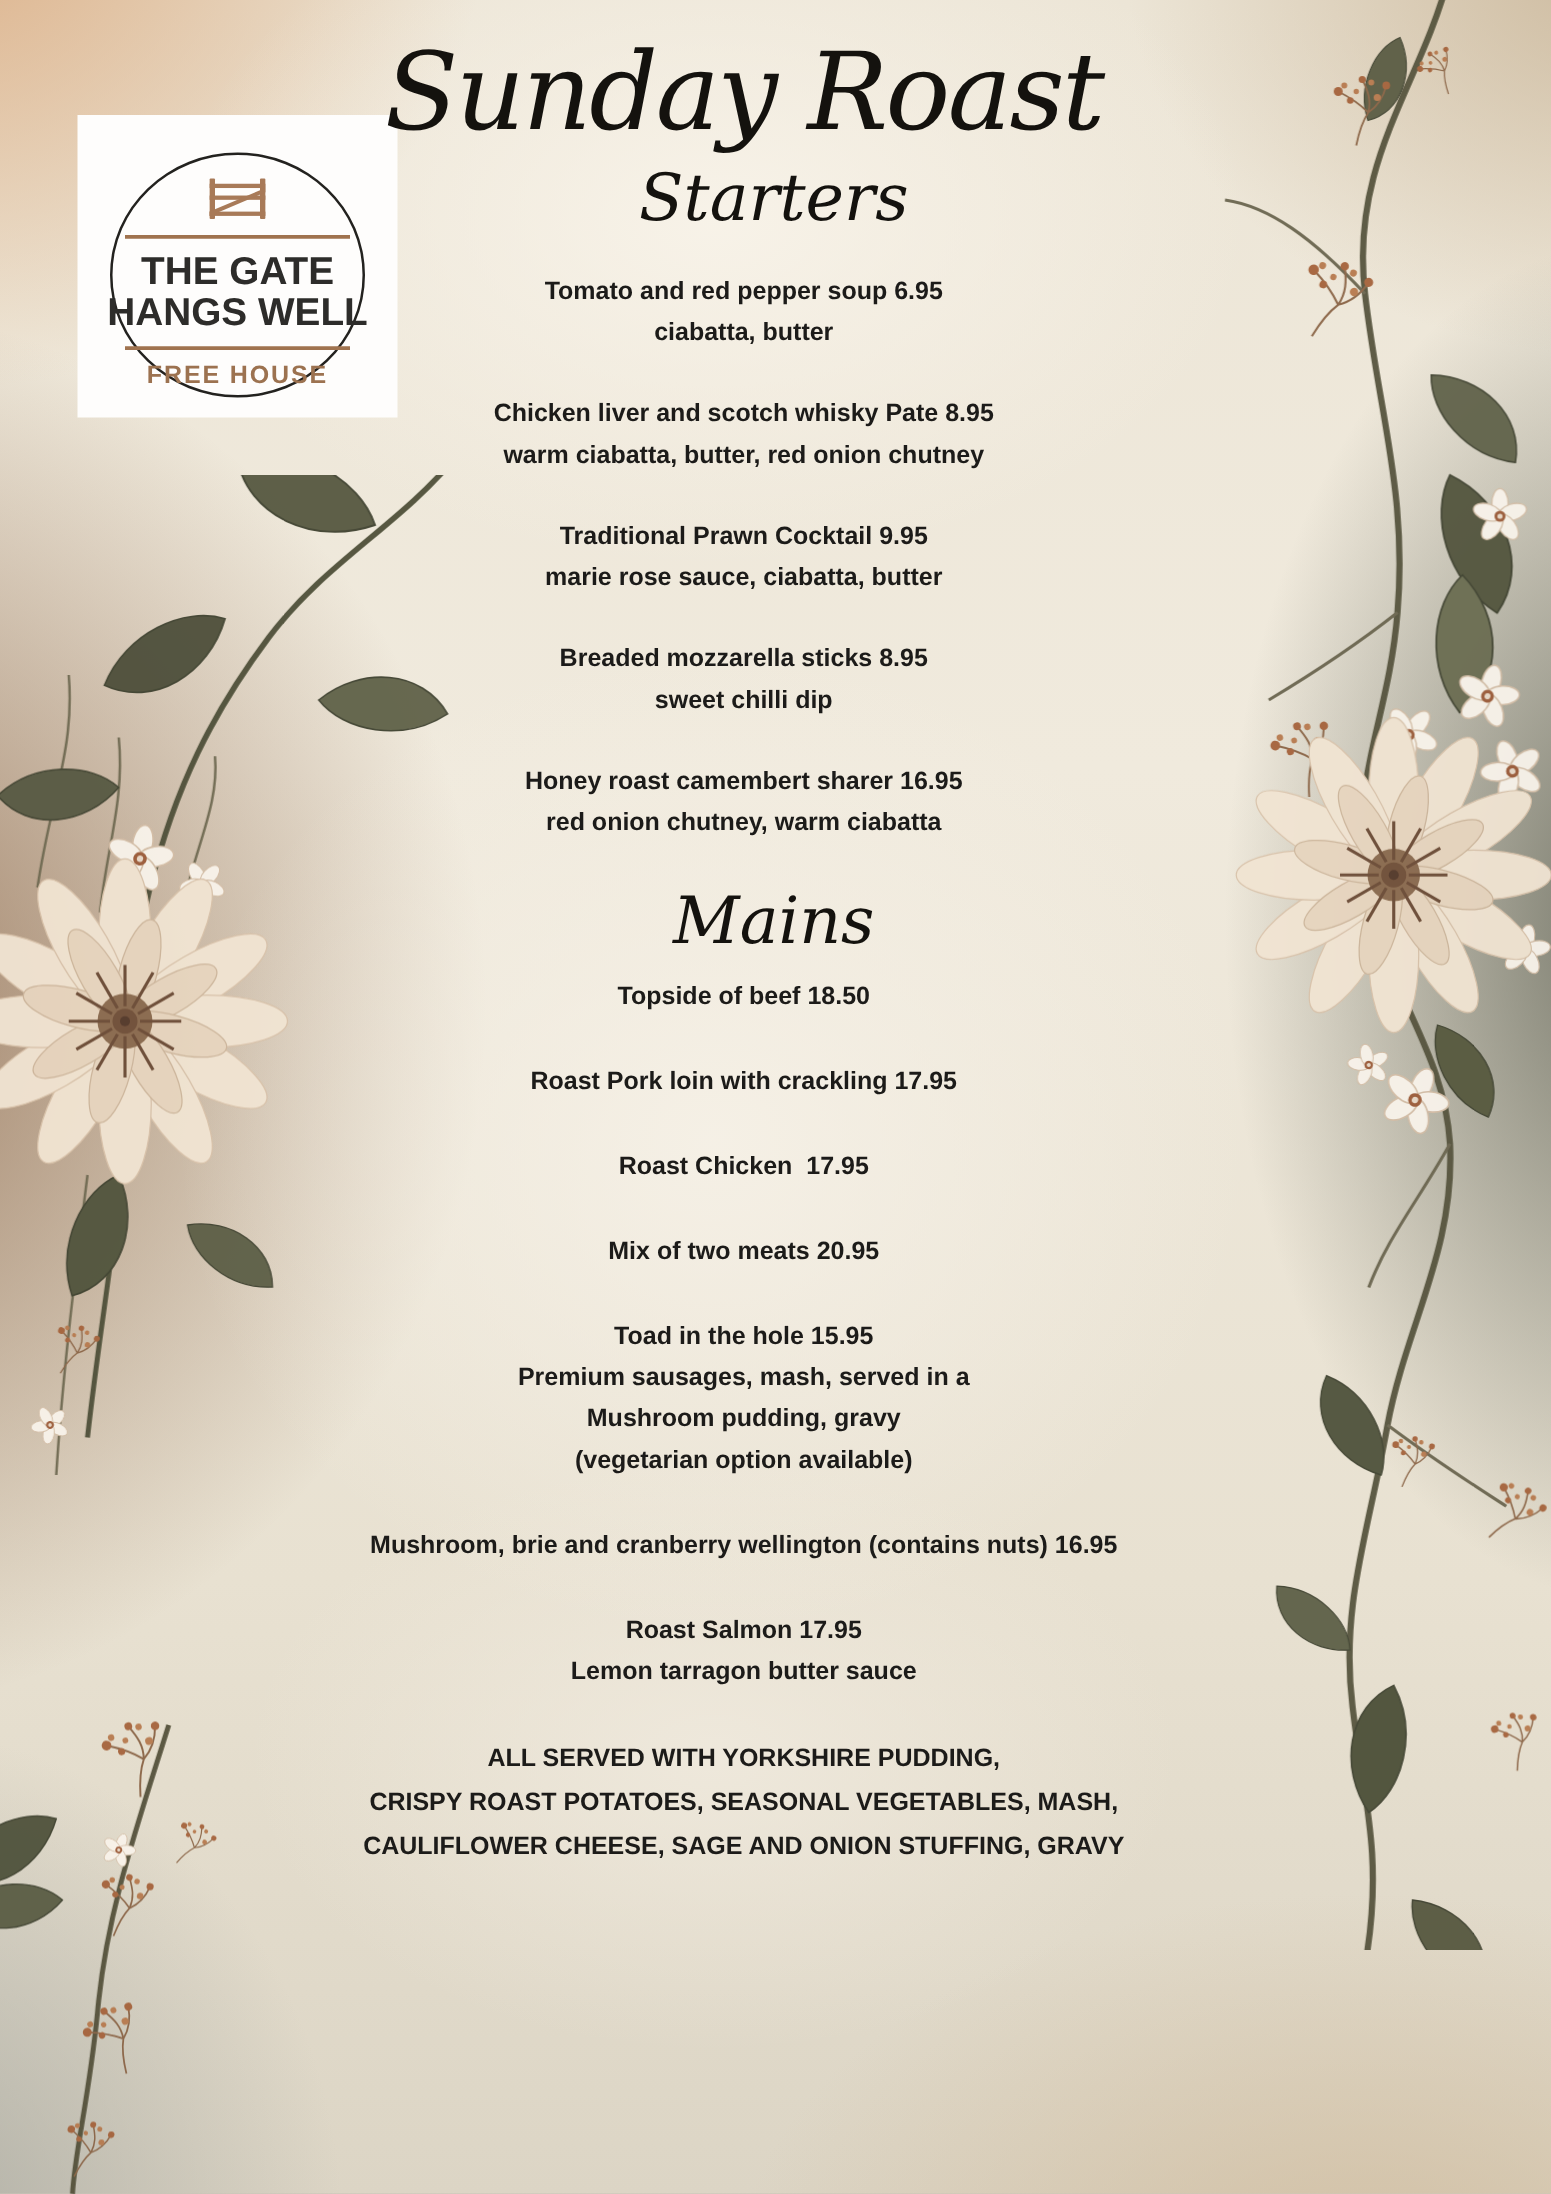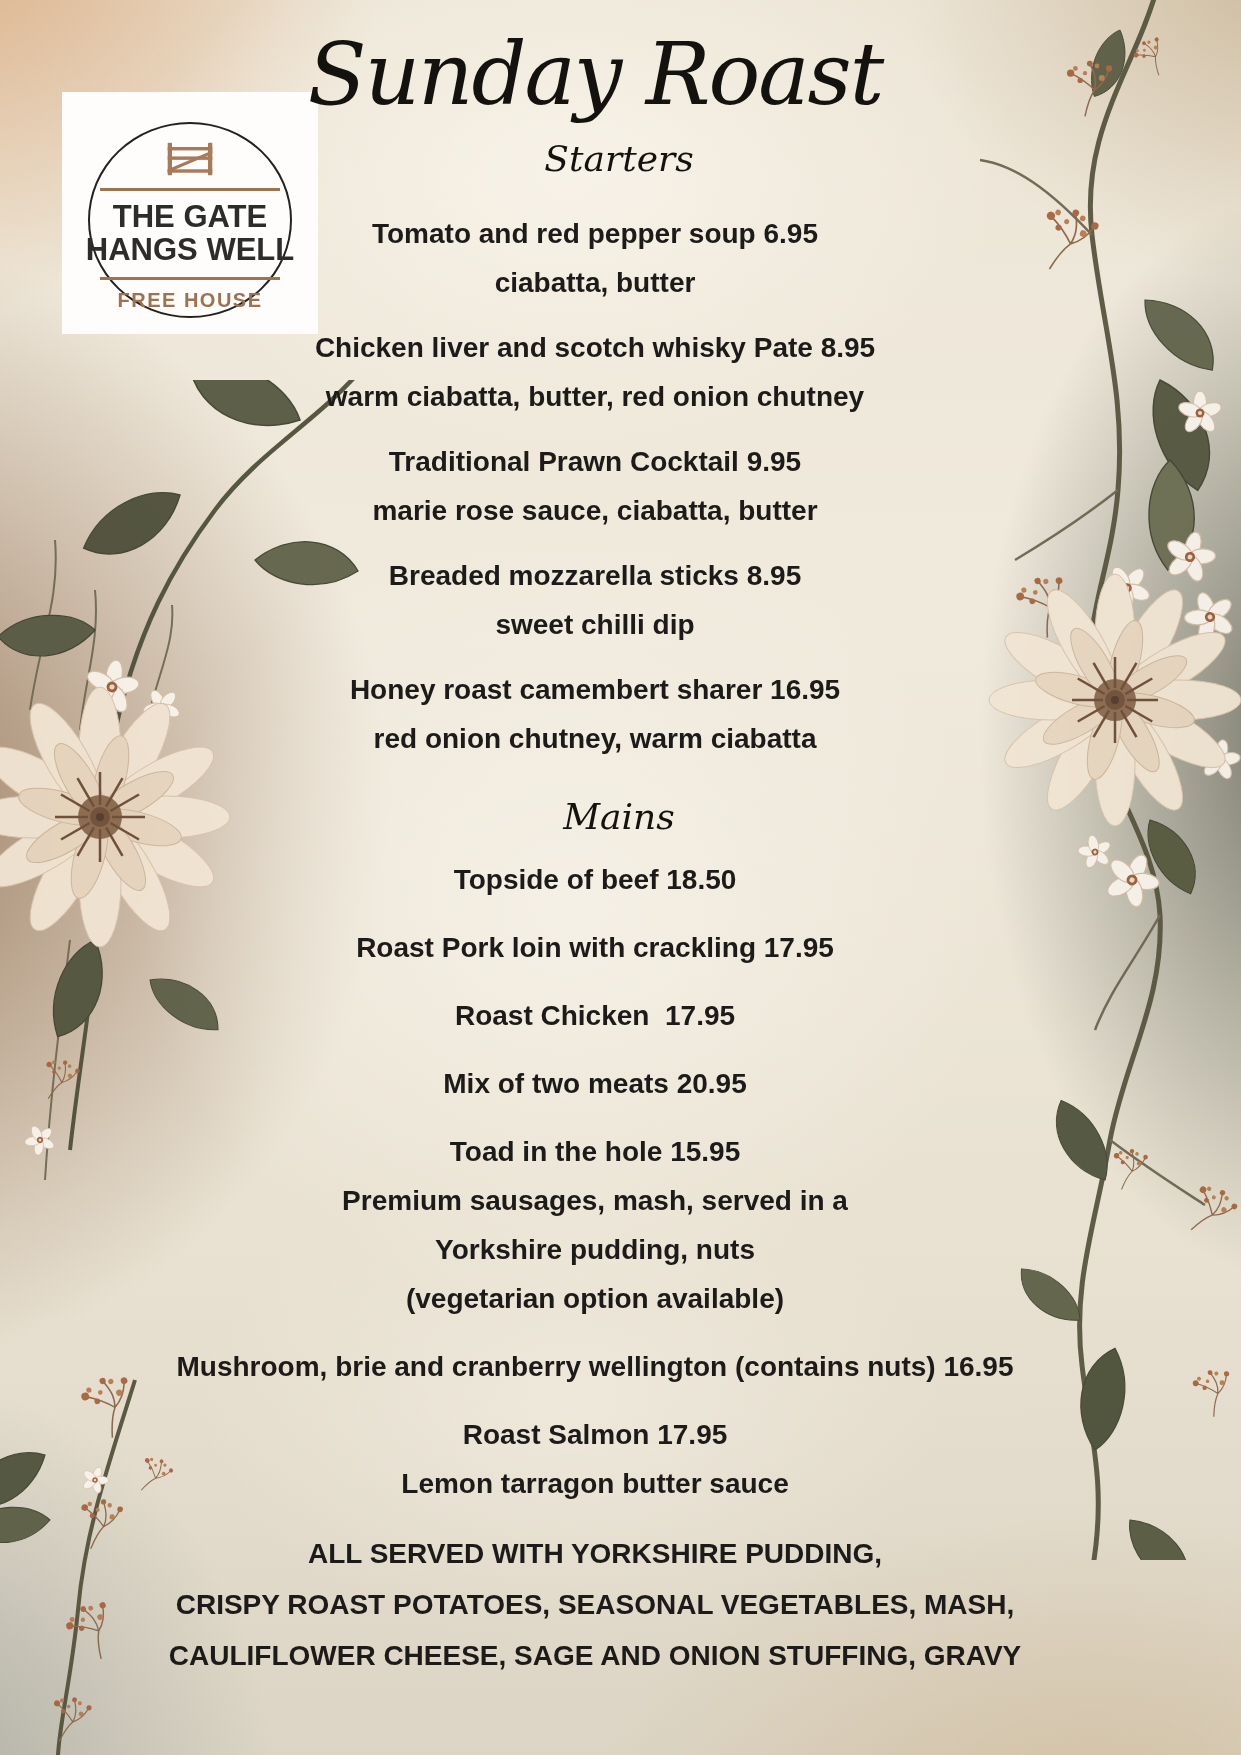--- a/index.html
+++ b/index.html
@@ -32,25 +32,25 @@
   .gate{width:58px;height:36px;margin-top:17px;}
   .rule{width:180px;height:3px;background:#a0734f;margin:11px 0 9px;}
   .rule2{margin:11px 0 9px;}
   .logo-name{font-size:31px;line-height:33px;font-weight:bold;color:#2d2c2a;letter-spacing:0px;white-space:nowrap;}
   .logo-tag{font-size:20px;font-weight:bold;color:#9c7250;letter-spacing:1.5px;}
 
   
   .content{position:absolute;left:0;top:0;width:1190px;text-align:center;}
   .script{font-family:"DejaVu Serif",serif;font-style:italic;font-weight:400;color:#14120e;}
   .title{font-size:86px;line-height:1.18;margin:0;padding-top:24px;letter-spacing:-2px;}
-  .heading{font-size:36px;line-height:60px;margin:4px 0 28px;padding-left:48px;}
+  .heading{font-size:52px;line-height:60px;margin:4px 0 28px;padding-left:48px;}
   .heading-mains{margin:12px 0 14px;}
   .group{margin:0 0 32px;}
   .mains .group{margin-bottom:35px;}
-  .line{margin:16px;font-size:28px;line-height:33px;font-weight:bold;color:#1c1b19;white-space:pre-wrap;}
+  .line{margin:0;font-size:20px;line-height:33px;font-weight:bold;color:#1c1b19;white-space:pre-wrap;}
   .footer{margin-top:36px;}
   .footer .line{line-height:35px;}
 </style>
 </head>
 <body>
 
 <div class="page">
 
   <svg class="floral floral-right" viewBox="0 0 321 1560" aria-hidden="true">
     <defs>
@@ -456,21 +456,21 @@
       </div>
       <div class="group">
         <p class="line">Roast Chicken  17.95</p>
       </div>
       <div class="group">
         <p class="line">Mix of two meats 20.95</p>
       </div>
       <div class="group">
         <p class="line">Toad in the hole 15.95</p>
         <p class="line">Premium sausages, mash, served in a</p>
-        <p class="line">Yorkshire pudding, nuts</p>
+        <p class="line">Mushroom pudding, gravy</p>
         <p class="line">(vegetarian option available)</p>
       </div>
       <div class="group">
         <p class="line">Mushroom, brie and cranberry wellington (contains nuts) 16.95</p>
       </div>
       <div class="group">
         <p class="line">Roast Salmon 17.95</p>
         <p class="line">Lemon tarragon butter sauce</p>
       </div>
     </section>

